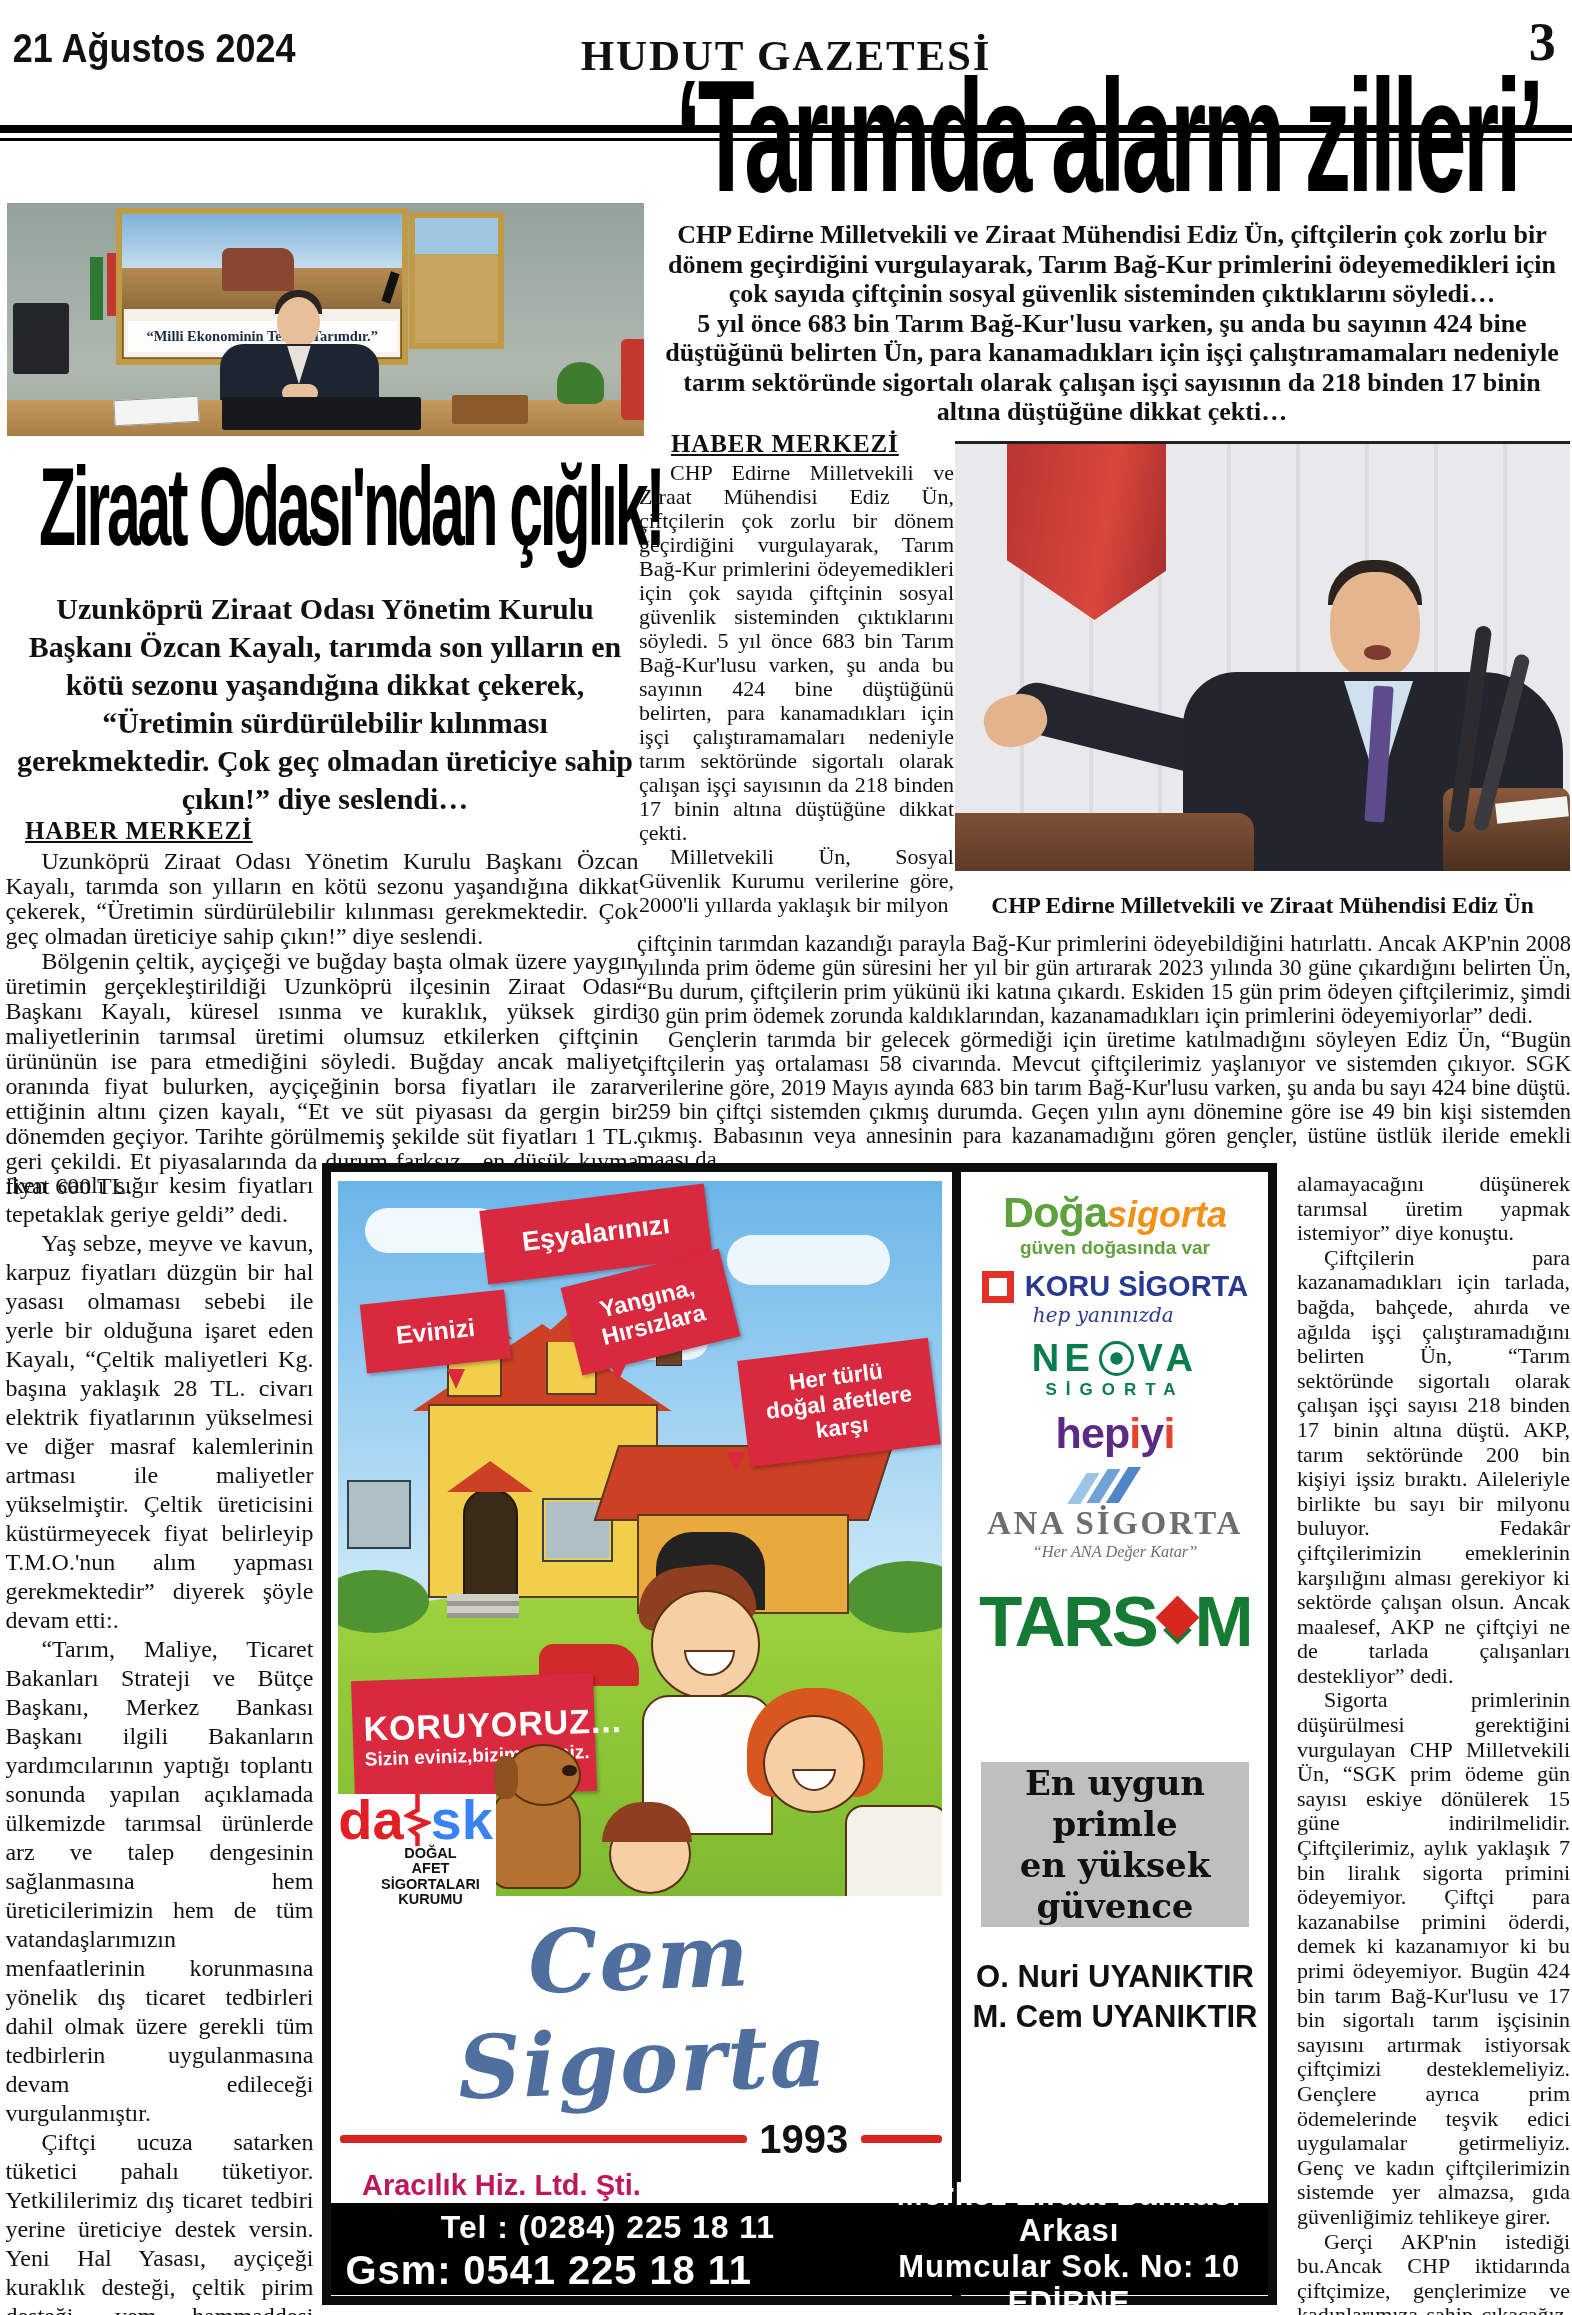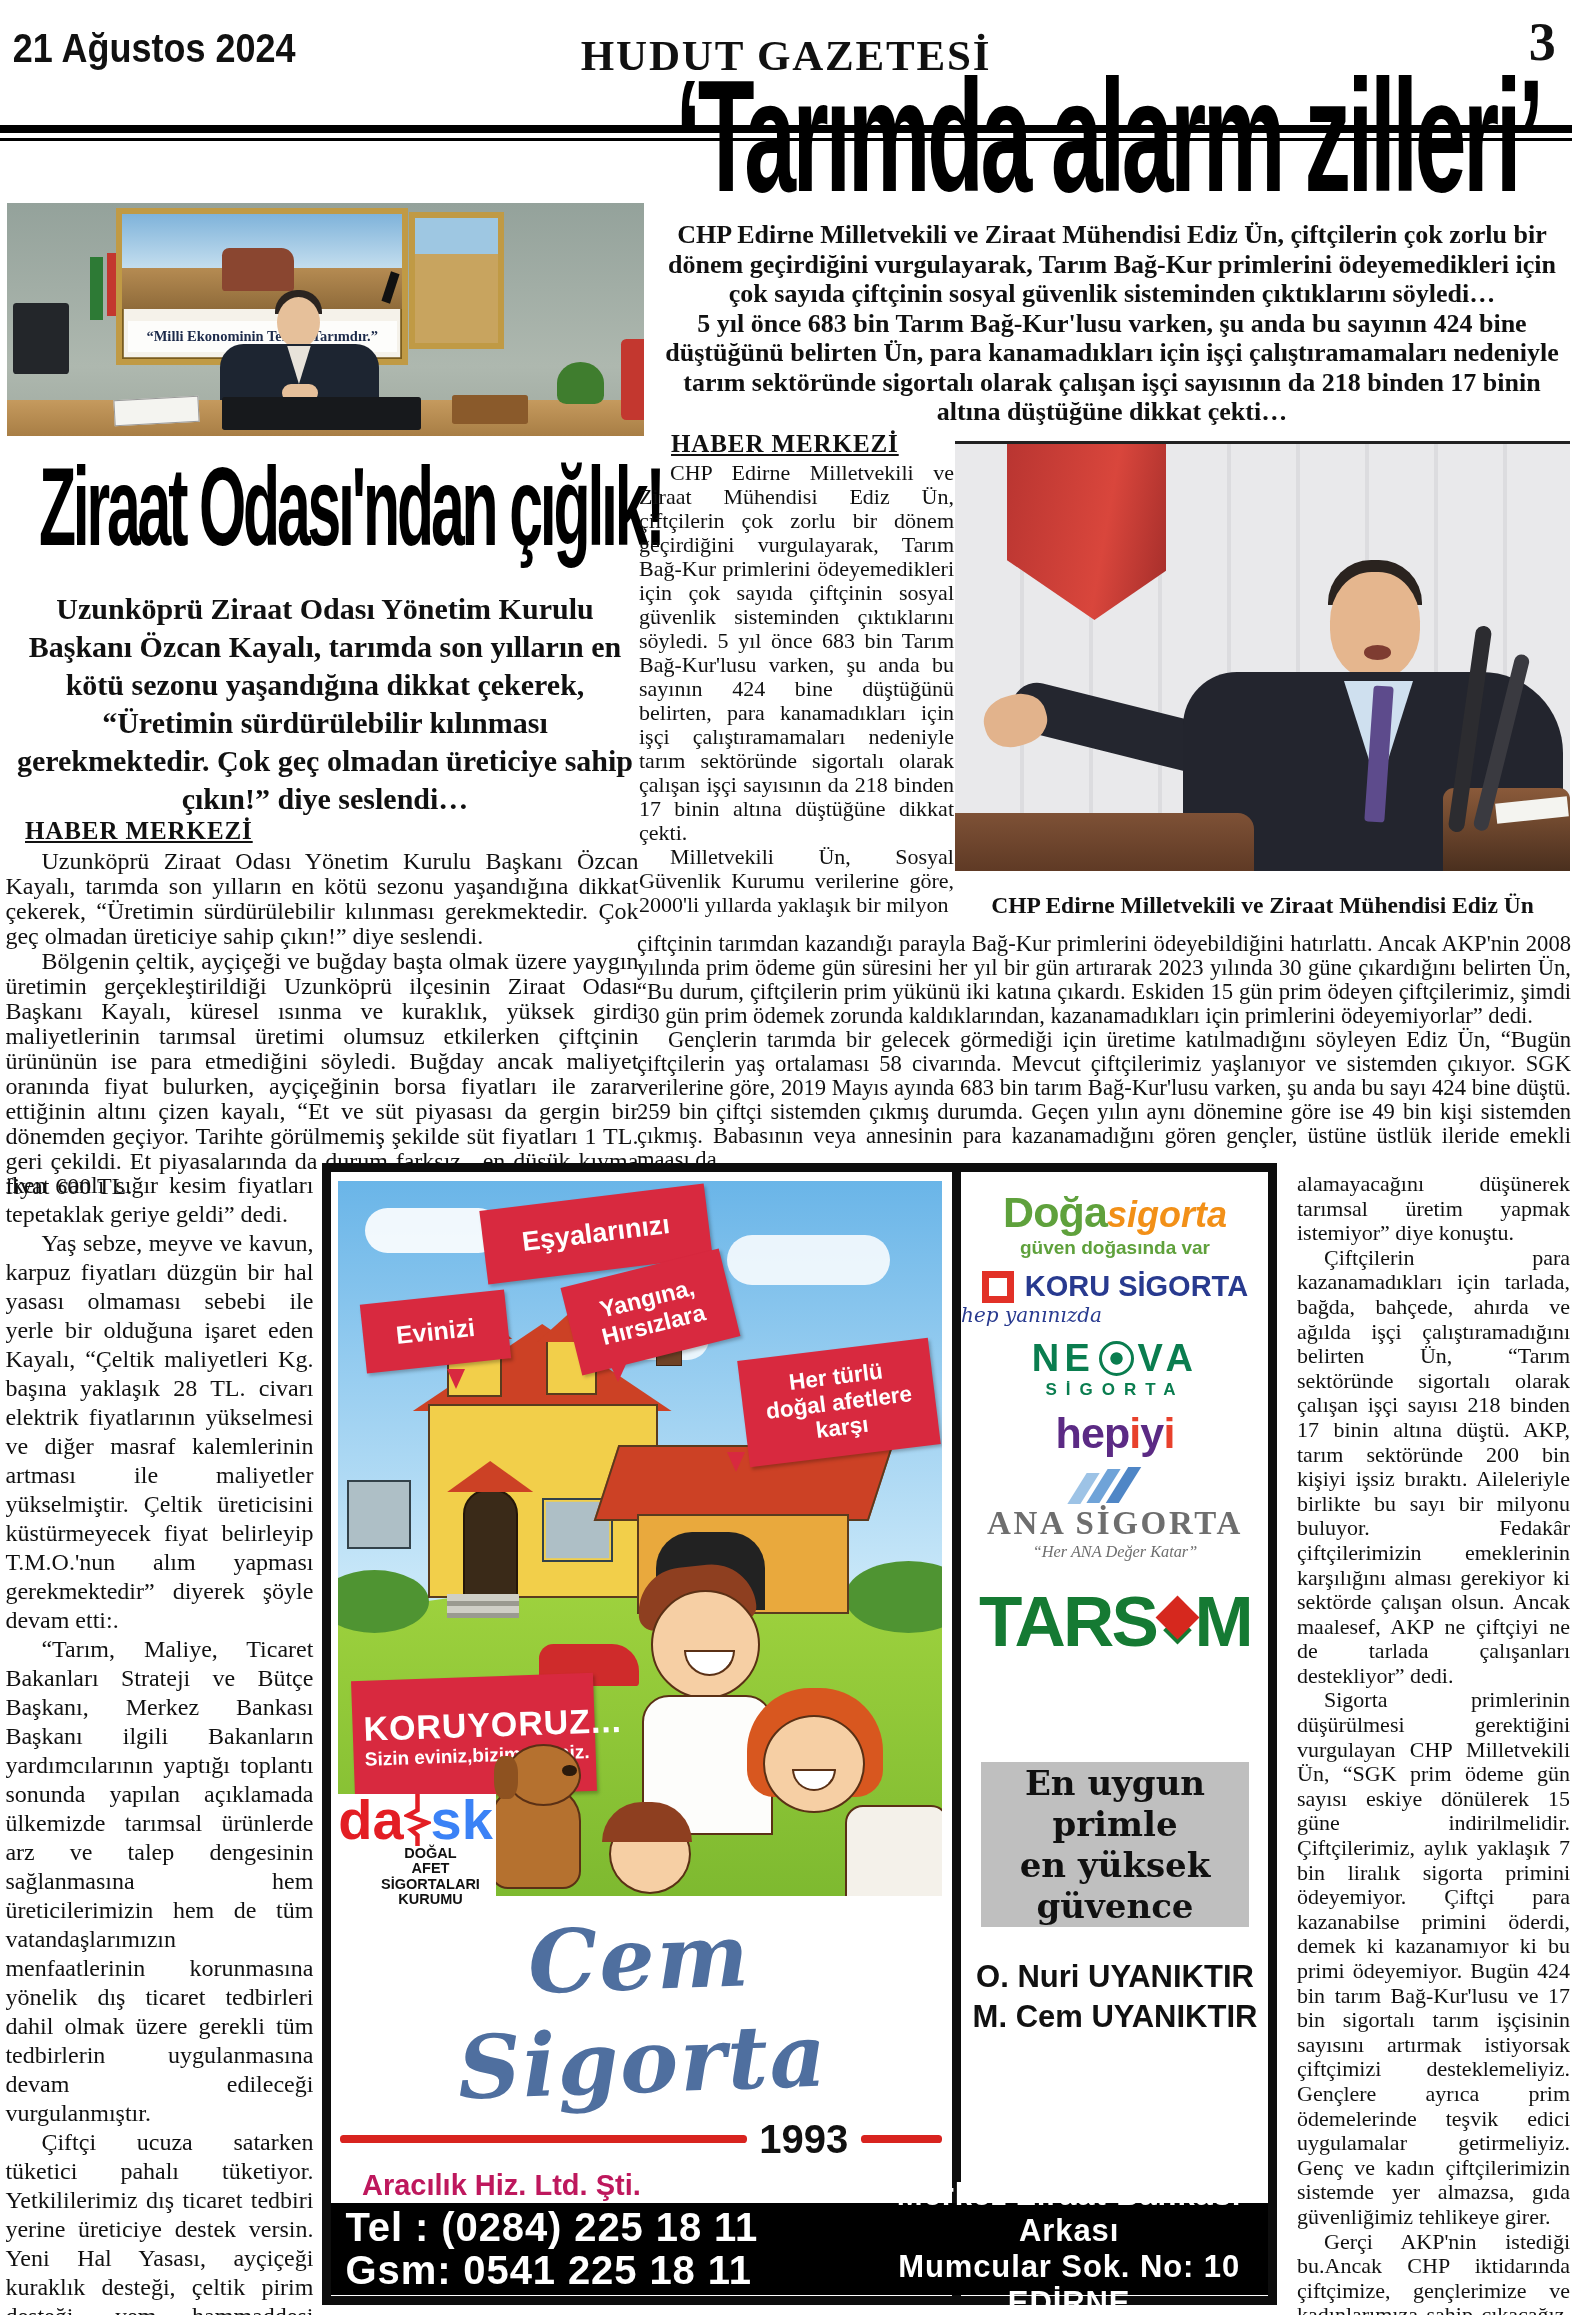--- a/index.html
+++ b/index.html
@@ -235,40 +235,40 @@
       <div style="display:flex;align-items:center;gap:12.7px;margin-top:3.6px;">
         <div style="flex:1;height:8.1px;background:#d8231f;border-radius:3.6px;"></div>
         <span class="sans" style="font-size:40px;font-weight:900;color:#111;">1993</span>
         <div style="width:81px;height:8.1px;background:#d8231f;border-radius:3.6px;"></div>
       </div>
       <div class="sans" style="font-size:29px;font-weight:900;color:#be185d;text-align:left;margin:7.2px 0 0 22px;">Aracılık Hiz. Ltd. Şti.</div>
     </div>
 
     <div class="abs" style="left:0;top:1031px;width:937px;height:92px;background:#000;z-index:5;display:flex;align-items:center;">
       <div style="width:525px;padding-left:14.5px;">
-        <div class="bubble" style="font-size:40px;line-height:43px;">Tel : (0284) 225 18 11</div>
+        <div class="bubble" style="font-size:32px;line-height:43px;text-align:center;">Tel : (0284) 225 18 11</div>
         <div class="bubble" style="font-size:40px;line-height:43px;">Gsm:  0541 225 18 11</div>
       </div>
       <div style="width:398px;text-align:center;">
         <div class="bubble" style="font-size:31px;line-height:36px;">Merkez Ziraat Bankası Arkası</div>
         <div class="bubble" style="font-size:31px;line-height:36px;">Mumcular Sok. No: 10 EDİRNE</div>
       </div>
     </div>
 
     <div class="abs" style="left:630px;top:0;width:308px;height:1031px;">
 
       <div class="abs logo-center" style="top:16.3px;">
         <span class="sans" style="font-size:43px;font-weight:900;color:#5fa13c;letter-spacing:-0.9px;">Doğa</span><span class="sans" style="font-size:36px;font-style:italic;font-weight:700;color:#f29018;">sigorta</span>
         <div class="sans" style="font-size:19px;color:#5fa13c;font-weight:700;">güven doğasında var</div>
       </div>
 
       <div class="abs logo-center" style="top:98px;">
         <span style="display:inline-block;width:18px;height:18px;border:7.2px solid #e23127;vertical-align:middle;margin-right:7.2px;"></span>
         <span class="sans" style="font-size:29px;font-weight:900;color:#283a8f;vertical-align:middle;">KORU SİGORTA</span>
-        <div style="font-family:'DejaVu Serif',serif;font-style:italic;font-size:20px;color:#283a8f;text-align:left;padding-right:23.5px;">hep yanınızda</div>
+        <div style="font-family:'DejaVu Serif',serif;font-style:italic;font-size:20px;color:#283a8f;text-align:center;padding-right:23.5px;">hep yanınızda</div>
       </div>
 
       <div class="abs logo-center" style="top:165px;">
         <span class="sans" style="font-size:38px;font-weight:800;color:#0a7d4f;letter-spacing:5.4px;vertical-align:middle;">NE</span><span style="display:inline-block;width:29px;height:29px;border:3.6px solid #0a7d4f;border-radius:50%;vertical-align:middle;background:radial-gradient(circle,#0a7d4f 28%,transparent 32%);margin:0 3.6px;"></span><span class="sans" style="font-size:38px;font-weight:800;color:#0a7d4f;letter-spacing:5.4px;vertical-align:middle;">VA</span>
         <div class="sans" style="font-size:17px;color:#0a7d4f;letter-spacing:9px;font-weight:700;">SİGORTA</div>
       </div>
 
       <div class="abs logo-center" style="top:237px;">
         <span class="sans" style="font-size:43px;font-weight:900;letter-spacing:-0.9px;">
           <span style="color:#5b2a84;">hep</span><span style="color:#e8412c;">i</span><span style="color:#5b2a84;">y</span><span style="color:#e8412c;">i</span>

